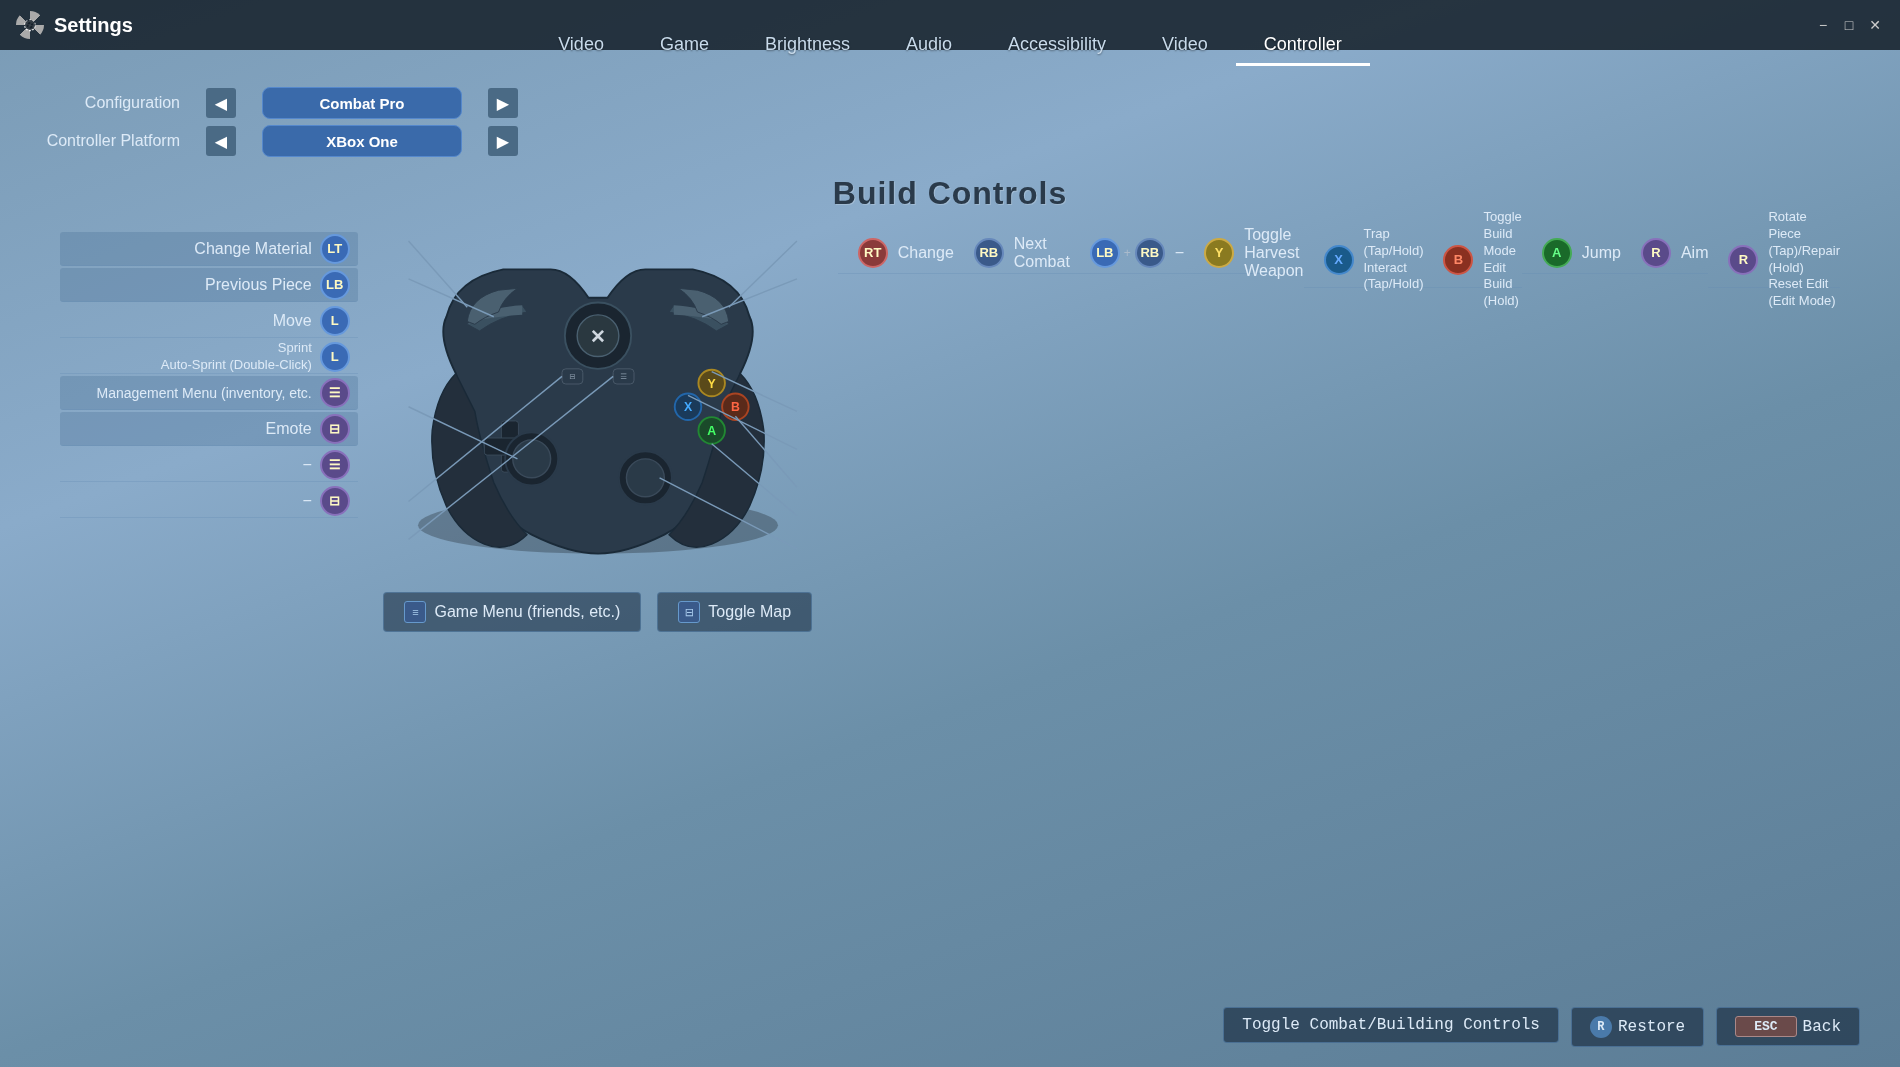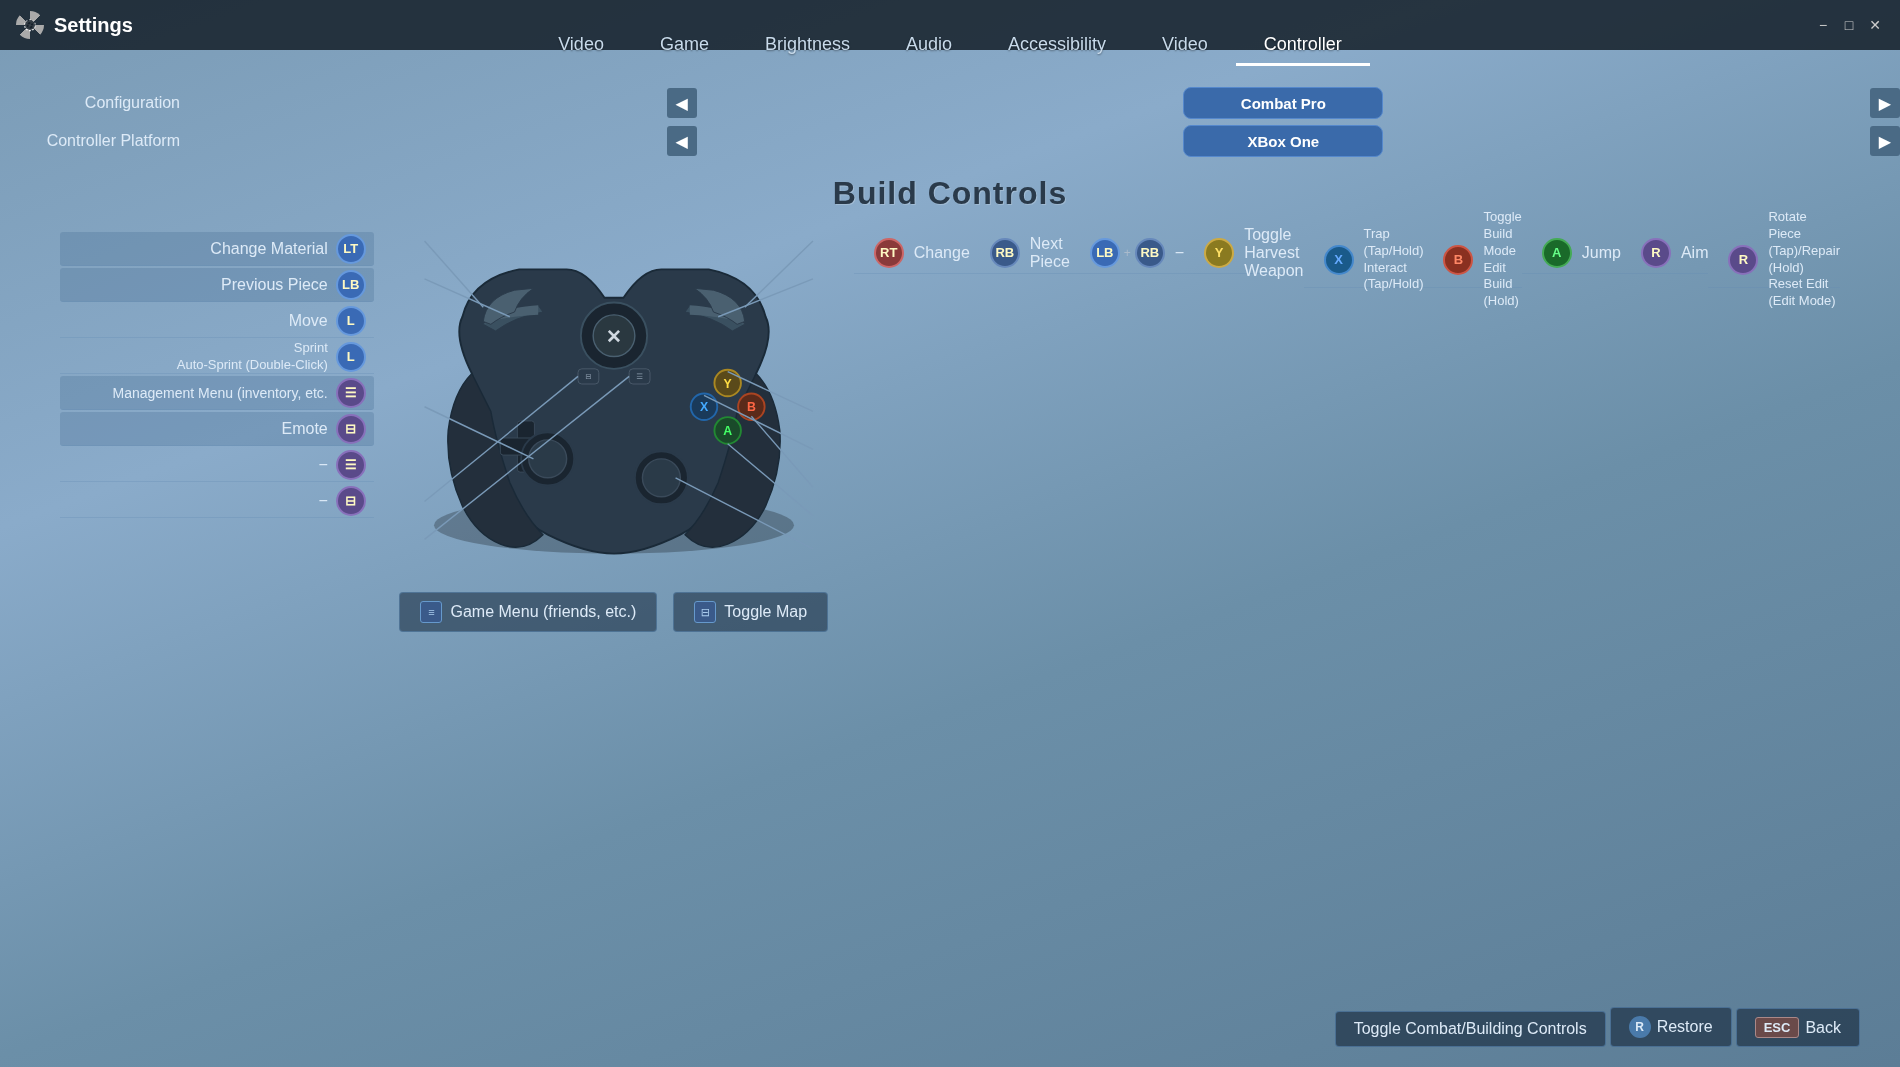--- a/index.html
+++ b/index.html
@@ -95,22 +95,22 @@
     
     .content {
       position: absolute;
       top: 75px; left: 0; right: 0; bottom: 0;
     }
 
     
     .config-row {
       display: flex;
       align-items: center;
-      justify-content: space-between;
-      gap: 10px;
+      justify-content: flex-start;
+      gap: 26px;
       margin-top: 12px;
     }
     .config-label {
       font-size: 16px;
       color: #ddeaf7;
       width: 180px;
       text-align: right;
     }
     .config-arrow {
       width: 30px; height: 30px;
@@ -256,40 +256,41 @@
       font-size: 11px;
       color: #aaccee;
     }
 
     
     .footer {
       position: absolute;
       bottom: 20px;
       right: 40px;
       display: flex;
-      gap: 4px;
-      align-items: flex-end;
+      gap: 12px;
+      align-items: flex-start;
+      font-family: Liberation Mono, monospace;
     }
     .footer-btn {
       display: flex;
       align-items: center;
       gap: 6px;
       background: rgba(30,50,70,0.7);
       border: 1px solid rgba(100,150,200,0.5);
       padding: 8px 18px;
       border-radius: 4px;
       font-size: 16px;
       color: #ddeaf7;
       cursor: pointer;
     }
     .footer-btn .esc-badge {
       background: #6a4a4a;
       border: 1px solid #aa8888;
       border-radius: 3px;
-      padding: 2px 8px;
+      padding: 2px 18px;
       font-size: 13px;
       font-weight: bold;
     }
     .footer-btn .r-circle {
       width: 22px; height: 22px;
       background: #4a7aaa;
       border-radius: 50%;
       display: flex; align-items: center; justify-content: center;
       font-size: 12px; font-weight: bold;
     }
@@ -476,21 +477,21 @@
 
       <div class="right-panel">
 
         <div class="right-row section-bg">
           <div class="btn-badge btn-rt">RT</div>
           <span class="right-label">Change</span>
         </div>
 
         <div class="right-row section-bg">
           <div class="btn-badge btn-rb">RB</div>
-          <span class="right-label">Next Piece</span>
+          <span class="right-label">Next Combat</span>
         </div>
 
         <div class="right-row">
           <div class="combo-badge">
             <div class="btn-badge blue">LB</div>
             <span class="combo-sep">+</span>
             <div class="btn-badge btn-rb">RB</div>
           </div>
           <span class="right-label">−</span>
         </div>

